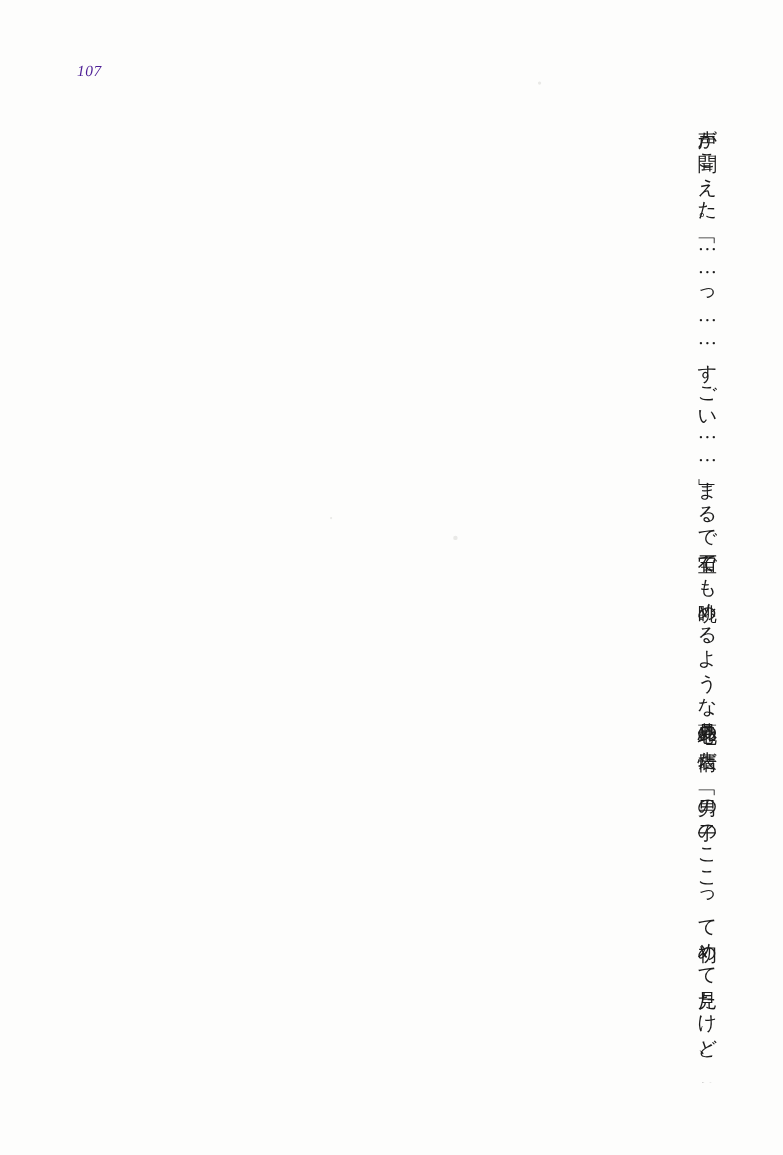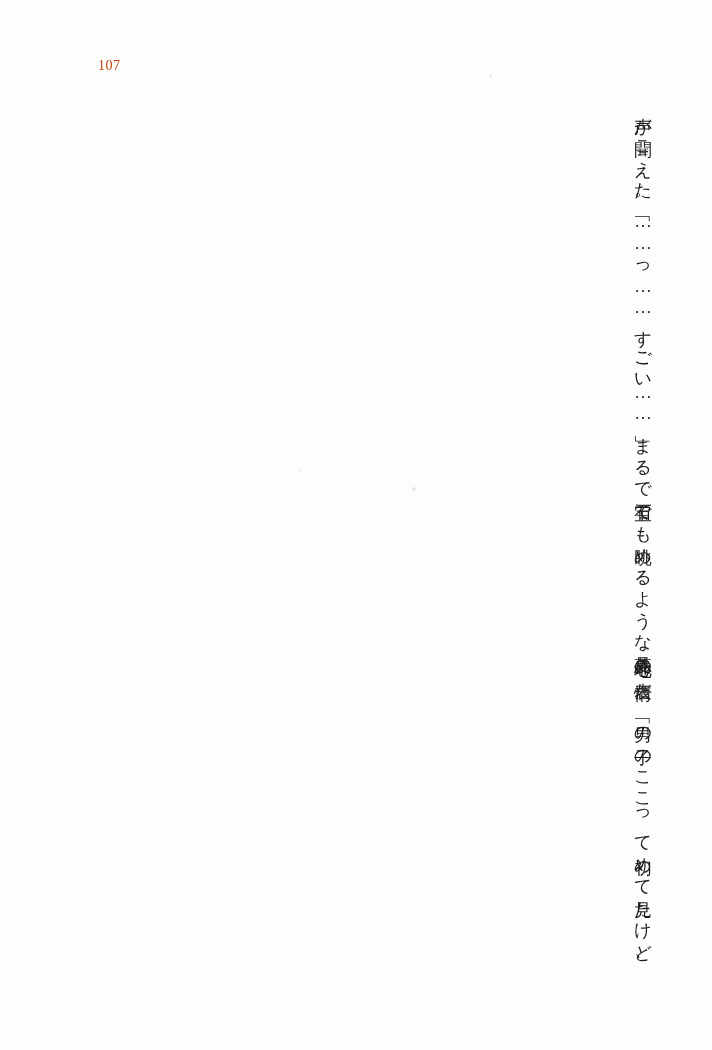--- a/index.html
+++ b/index.html
@@ -17,24 +17,25 @@
   }
   .page {
     position: absolute;
     inset: 0;
     background: #fdfdfc;
   }
   
   .page-number {
     position: absolute;
     top: 58px;
-    left: 98px;
+    left: 70px;
     font-size: 14px;
+    font-style: italic;
     font-family: "Liberation Serif", serif;
-    color: #c2410c;
+    color: #4c1d95;
     letter-spacing: 0.5px;
   }
   
   .text-body {
     position: absolute;
     top: 104px;
     right: 52px;
     left: 60px;
     height: 880px;
     writing-mode: vertical-rl;

